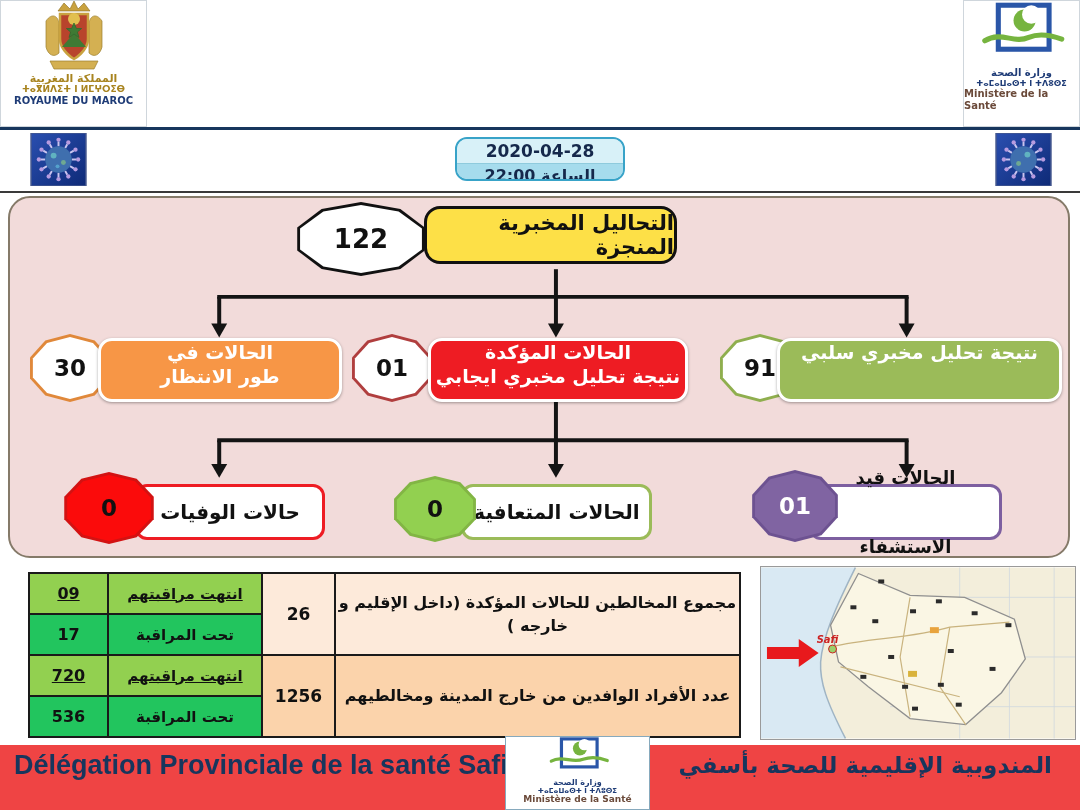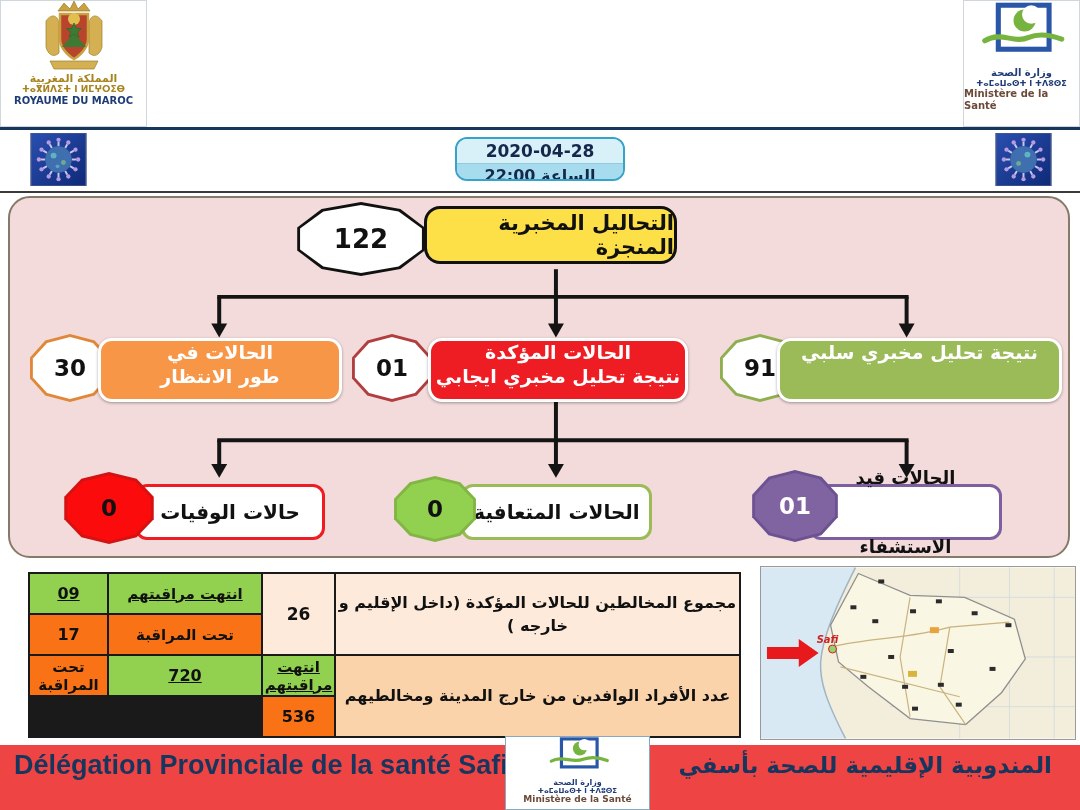--- a/index.html
+++ b/index.html
@@ -60,21 +60,21 @@
   
   .ctable{position:absolute;left:28px;top:572px;direction:rtl;display:grid;
           grid-template-columns:403px 71px 152px 77px;grid-auto-rows:39px;gap:2px;
           background:#1a1a1a;border:2px solid #1a1a1a;}
   .tcell{display:flex;align-items:center;justify-content:center;font-weight:bold;color:#111;text-align:center;}
   .t-main{grid-row:span 2;font-size:16px;line-height:1.45;padding:0 0;}
   .t-total{grid-row:span 2;font-size:17px;}
   .bg-peach1{background:#fdeada;}
   .bg-peach2{background:#fbd3ab;}
   .bg-green{background:#92d050;text-decoration:underline;}
-  .bg-pink{background:#f97316;}
+  .bg-pink{background:#22c55e;}
   .t-sub{font-size:15px;}
   .t-val{font-size:16px;}
 
   
   .map-box{position:absolute;left:760px;top:566px;width:316px;height:174px;background:#fff;
            border:1.5px solid #9a9a9a;box-sizing:border-box;}
 
   
   .footer{position:absolute;left:0;top:745px;width:1080px;height:65px;background:#ef4444;}
   .f-left{position:absolute;left:14px;top:5px;font-size:27px;font-weight:bold;color:#17365d;
@@ -295,20 +295,21 @@
 
   <div class="ctable">
     <div class="tcell t-main bg-peach1">مجموع المخالطين للحالات المؤكدة (داخل الإقليم و خارجه )</div>
     <div class="tcell t-total bg-peach1">26</div>
     <div class="tcell t-sub bg-green">انتهت مراقبتهم</div>
     <div class="tcell t-val bg-green">09</div>
     <div class="tcell t-sub bg-pink">تحت المراقبة</div>
     <div class="tcell t-val bg-pink">17</div>
 
     <div class="tcell t-main bg-peach2">عدد الأفراد الوافدين من خارج المدينة ومخالطيهم</div>
+    <div class="tcell t-total bg-peach2">1256</div>
     <div class="tcell t-sub bg-green">انتهت مراقبتهم</div>
     <div class="tcell t-val bg-green">720</div>
     <div class="tcell t-sub bg-pink">تحت المراقبة</div>
     <div class="tcell t-val bg-pink">536</div>
   </div>
 
   <div class="map-box">
     <svg width="100%" height="100%" viewBox="0 0 316 172">
       <rect width="316" height="172" fill="#f3eedb"></rect>
       <path d="M0,0 L95,0 C75,40 62,70 60,95 C59,115 66,135 85,172 L0,172 Z" fill="#d9e9f3"></path>

